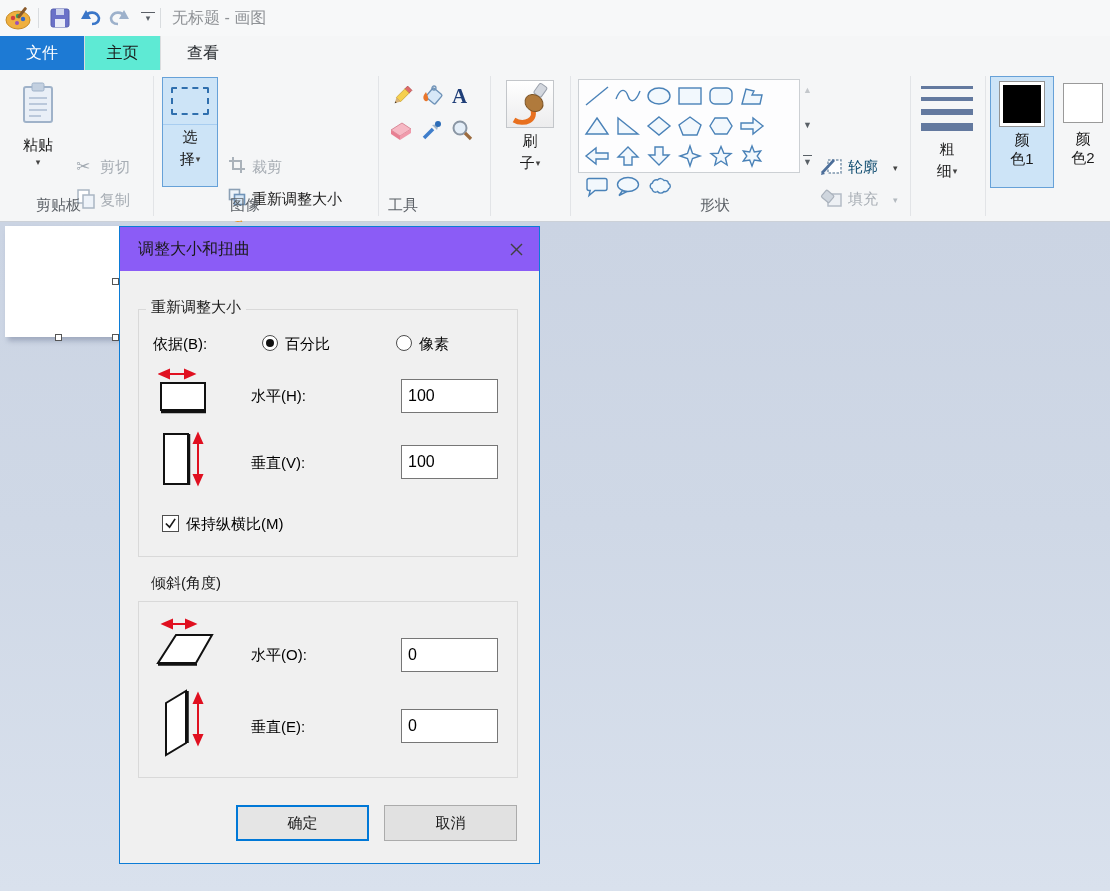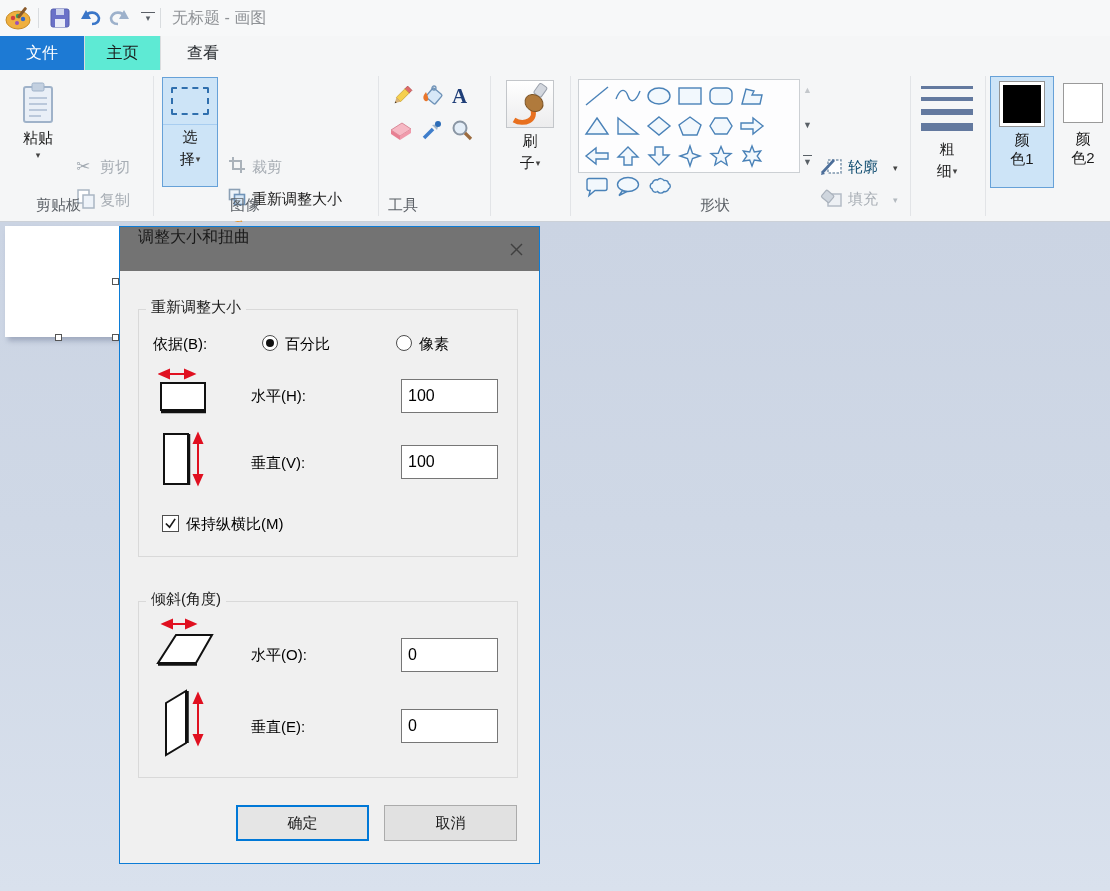--- a/index.html
+++ b/index.html
@@ -40,21 +40,21 @@
   .shp{width:31px;height:30px;display:flex;align-items:center;justify-content:center}
   .shp svg{stroke:#4a82b8;stroke-width:1.4;fill:#f2f8fd}
   .scrolls{position:absolute;left:801px;top:9px;width:13px;height:94px;display:flex;flex-direction:column;align-items:center;justify-content:space-between;padding:6px 0;font-size:9px}
   .dblbar{display:block;width:9px;height:1px;background:#596066;margin-bottom:1px}
   
   .workspace{position:absolute;left:0;top:222px;width:1110px;height:669px;background:linear-gradient(180deg,#cbd4e3 0%,#cfd8e6 45%,#d9e1ed 100%)}
   .canvas{position:absolute;left:5px;top:4px;width:114px;height:111px;background:#fff;box-shadow:3px 4px 5px rgba(95,105,135,.4)}
   .handle{position:absolute;width:7px;height:7px;background:#fff;border:1px solid #555}
   
   .dialog{position:absolute;left:119px;top:4px;width:421px;height:638px;background:#f0f0f0;border:1px solid #0c7cd6}
-  .dlg-head{position:absolute;left:0;top:0;width:100%;height:44px;background:#737373;display:flex;}
+  .dlg-head{position:absolute;left:0;top:0;width:100%;height:44px;background:#8b5cf6;display:flex;align-items:center}
   .dlg-title{margin-left:18px;font-size:16px;color:#1a1a1a}
   .dlg-close{position:absolute;right:0;top:0;width:46px;height:44px;display:flex;align-items:center;justify-content:center}
   .groupbox{position:absolute;border:1px solid #d9d9d9}
   .gbl{position:absolute;background:#f0f0f0;padding:0 5px;font-size:15px;color:#1a1a1a;white-space:nowrap}
   .dlbl{position:absolute;font-size:15px;color:#000;white-space:nowrap}
   .win-input{position:absolute;width:97px;height:34px;border:1px solid #767676;background:#fff;font-size:16px;padding:2px 6px;font-family:inherit;color:#000}
   .radio{position:absolute;width:16px;height:16px;border:1px solid #4d4d4d;border-radius:50%;background:#fff}
   .radio.on::after{content:'';position:absolute;left:3px;top:3px;width:8px;height:8px;background:#111;border-radius:50%}
   .checkbox{position:absolute;width:17px;height:17px;border:1px solid #4d4d4d;background:#fff;display:flex;align-items:center;justify-content:center}
   .win-btn{position:absolute;width:133px;height:36px;font-size:15px;font-family:inherit;display:flex;align-items:center;justify-content:center;color:#1a1a1a;cursor:default}
@@ -114,21 +114,21 @@
       <svg width="34" height="42" viewBox="0 0 34 42" style="margin-top:6px">
         <rect x="3" y="5" width="28" height="35" rx="2" fill="#e9eff7" stroke="#9fb2c9" stroke-width="2"></rect>
         <rect x="11" y="1" width="12" height="8" rx="1.5" fill="#c3d0e0" stroke="#9fb2c9"></rect>
         <g stroke="#bac8db" stroke-width="2">
           <line x1="8" y1="16" x2="26" y2="16"></line>
             <line x1="8" y1="22" x2="26" y2="22"></line>
           <line x1="8" y1="28" x2="26" y2="28"></line>
             <line x1="8" y1="34" x2="20" y2="34"></line>
         </g>
       </svg>
-      <span style="margin-top:5px">粘贴</span>
+      <span style="margin-top:12px">粘贴</span>
       <span class="caret" style="margin-top:2px">▾</span>
     </div>
     <span class="abs" style="left:76px;top:86px;font-size:17px;color:#a0a8b0">✂</span>
     <span class="rtext dis" style="left:100px;top:88px">剪切</span>
     <svg class="abs" style="left:77px;top:119px" width="18" height="20" viewBox="0 0 18 20">
       <rect x="1" y="1" width="11" height="13" fill="#fff" stroke="#aab6c3" stroke-width="1.5"></rect>
       <rect x="6" y="6" width="11" height="13" fill="#eef3f9" stroke="#aab6c3" stroke-width="1.5"></rect>
     </svg>
     <span class="rtext dis" style="left:100px;top:121px">复制</span>
     <div class="gl" style="left:36px;width:80px">剪贴板</div>
@@ -420,21 +420,21 @@
       <input class="win-input" style="left: 281px; top: 218px;" type="text" value="100">
 
       <div class="checkbox" style="left:42px;top:288px">
         <svg width="13" height="13" viewBox="0 0 14 14">
           <path d="M2,7 l4,4 l6,-9" stroke="#1a1a1a" stroke-width="1.8" fill="none"></path>
         </svg>
       </div>
       <span class="dlbl" style="left:66px;top:288px">保持纵横比(M)</span>
 
       <div class="groupbox" style="left:18px;top:374px;width:380px;height:177px"></div>
-      <span class="gbl" style="left:26px;top:363px">倾斜(角度)</span>
+      <span class="gbl" style="left:26px;top:347px">倾斜(角度)</span>
 
       <svg class="abs" style="left:34px;top:390px" width="64" height="54" viewBox="0 0 64 54">
         <g stroke="#e01020" stroke-width="2" fill="#e01020">
           <line x1="16" y1="7" x2="34" y2="7"></line>
           <polygon points="9,7 18,3 18,11"></polygon>
             <polygon points="41,7 32,3 32,11"></polygon>
         </g>
         <polygon points="22,18 58,18 42,46 4,46" fill="#fff" stroke="#111" stroke-width="2"></polygon>
         <line x1="4" y1="47.5" x2="43" y2="47.5" stroke="#111" stroke-width="2.5"></line>
       </svg>

